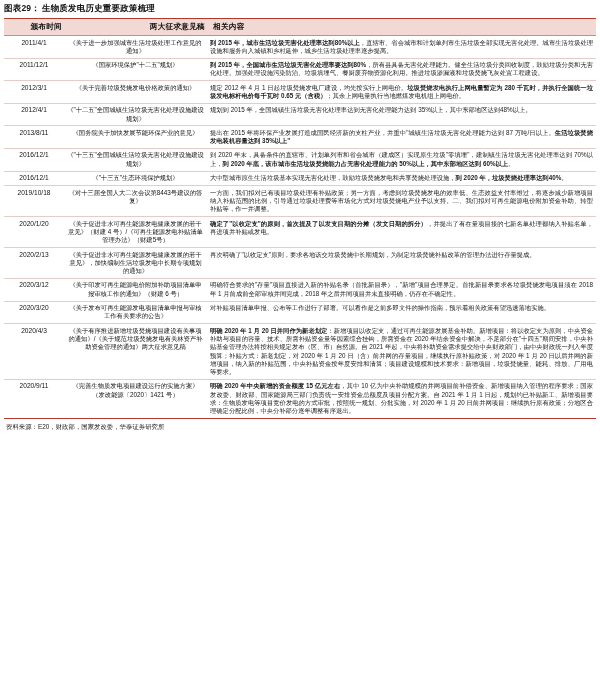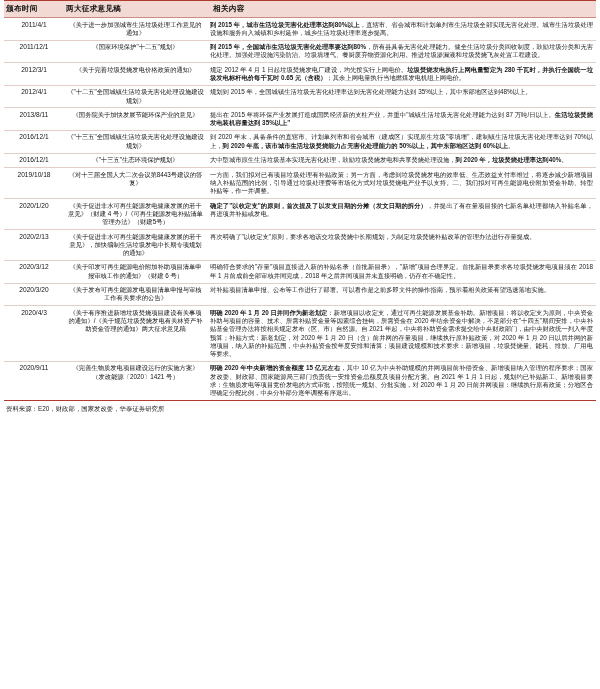--- a/index.html
+++ b/index.html
@@ -33,21 +33,21 @@
   table.pol col.c2 { width: 143px; }
   table.pol col.c3 { width: 389px; }
   table.pol thead th {
     background: #f2d9d3;
     border-top: 1.4px solid #b03a2e;
     border-bottom: 1px solid #c98d82;
     font-size: 7.6px;
     font-weight: bold;
     color: #111;
     padding: 3px 2px;
-    text-align: left;
+    text-align: right;
     letter-spacing: 0.3px;
   }
   table.pol thead th.left { text-align: left; padding-left: 6px; margin-top: 28px; }
   table.pol td {
     border-bottom: 0.6px solid #e2cdc8;
     font-size: 6.3px;
     line-height: 1.32;
     color: #1a1a1a;
     padding: 2.5px 3px;
     vertical-align: top;
@@ -75,20 +75,23 @@
     font-size: 6.4px;
     color: #222;
     padding: 4px 6px 6px 6px;
   }
 </style>
 </head>
 <body>
 
 <div class="page">
 
+  <div class="fig-title">
+    <span class="num">图表29：</span><span>生物质发电历史重要政策梳理</span>
+  </div>
 
   <table class="pol">
     <colgroup>
         <col class="c1">
         <col class="c2">
         <col class="c3">
       </colgroup>
     <thead>
       <tr>
         <th>颁布时间</th>

